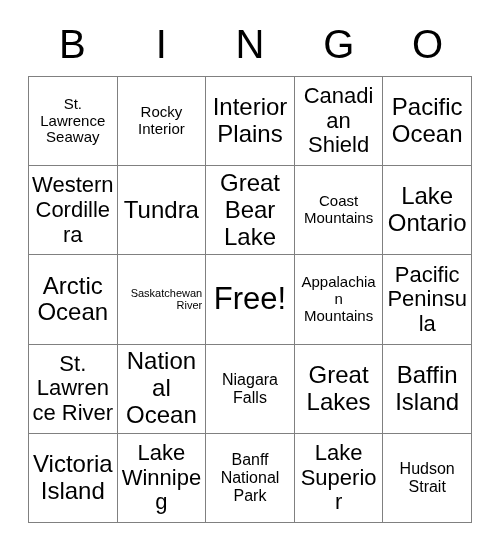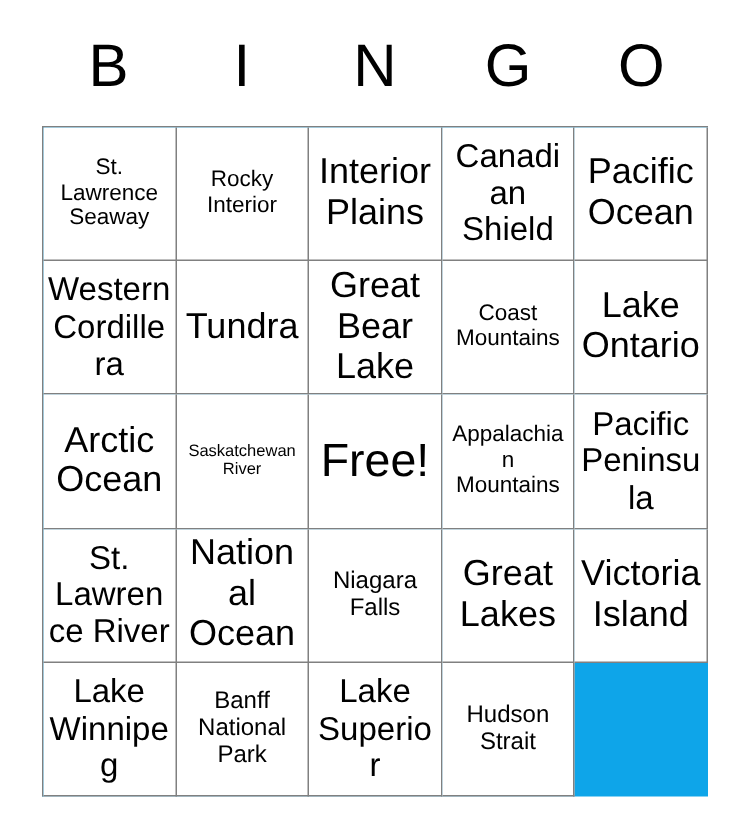--- a/index.html
+++ b/index.html
@@ -41,30 +41,30 @@
     font-weight: 400;
     line-height: 1;
     letter-spacing: 0;
     color: #000000;
   }
 
   
   #bingo-grid {
     position: absolute;
     left: 28px;
-    top: 84px;
+    top: 76px;
     width: 444px;
     height: 447px;
     display: grid;
     grid-template-columns: repeat(5, 1fr);
     grid-template-rows: repeat(5, 1fr);
     border-top: 1px solid #808080;
     border-left: 1px solid #808080;
     box-sizing: border-box;
-    background: #0ea5e9;
+    background: #6d28d9;
   }
   .bingo-cell {
     border-right: 1px solid #808080;
     border-bottom: 1px solid #808080;
     box-sizing: border-box;
     display: flex;
     align-items: center;
     justify-content: center;
     text-align: center;
     padding: 2px 3px;
@@ -73,21 +73,21 @@
   }
   .cell-text {
     display: block;
     width: 100%;
     line-height: 1.12;
     color: #000000;
     word-wrap: break-word;
   }
 
   
-  .fs-xs   { font-size: 11px; }
+  .fs-xs   { font-size: 11px; text-align: right; }
   .fs-sm   { font-size: 15px; }
   .fs-md   { font-size: 22px; }
   .fs-lg   { font-size: 16px; }
   .fs-xl   { font-size: 24px; }
   .fs-free { font-size: 31px; }
 </style>
 </head>
 <body>
 
 <div id="bingo-card">
@@ -152,20 +152,23 @@
       <div class="bingo-cell">
         <span class="cell-text fs-xl">National Ocean</span>
       </div>
       <div class="bingo-cell">
         <span class="cell-text fs-lg">Niagara Falls</span>
       </div>
       <div class="bingo-cell">
         <span class="cell-text fs-xl">Great Lakes</span>
       </div>
       <div class="bingo-cell">
+        <span class="cell-text fs-xl">Baffin Island</span>
+      </div>
+      <div class="bingo-cell">
         <span class="cell-text fs-xl">Victoria Island</span>
       </div>
       <div class="bingo-cell">
         <span class="cell-text fs-md">Lake Winnipeg</span>
       </div>
       <div class="bingo-cell">
         <span class="cell-text fs-lg">Banff National Park</span>
       </div>
       <div class="bingo-cell">
         <span class="cell-text fs-md">Lake Superior</span>

